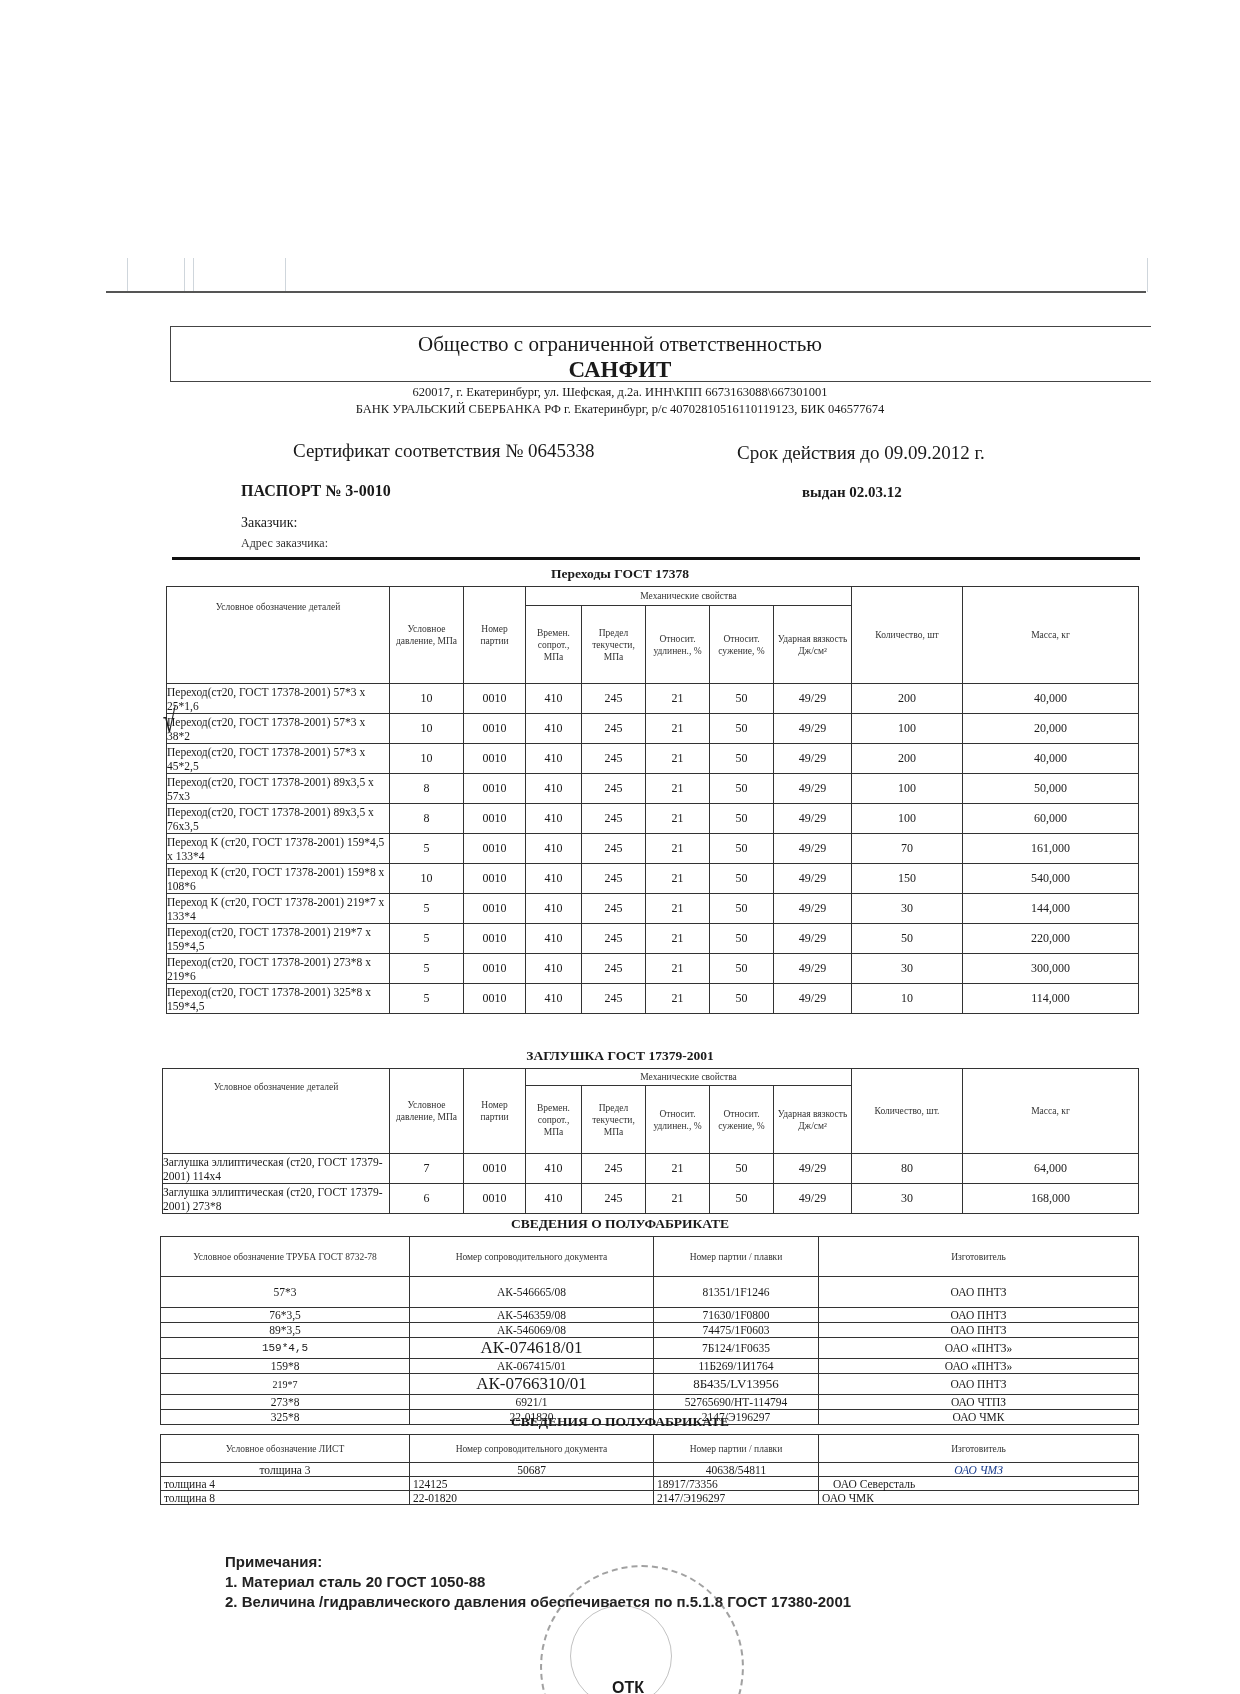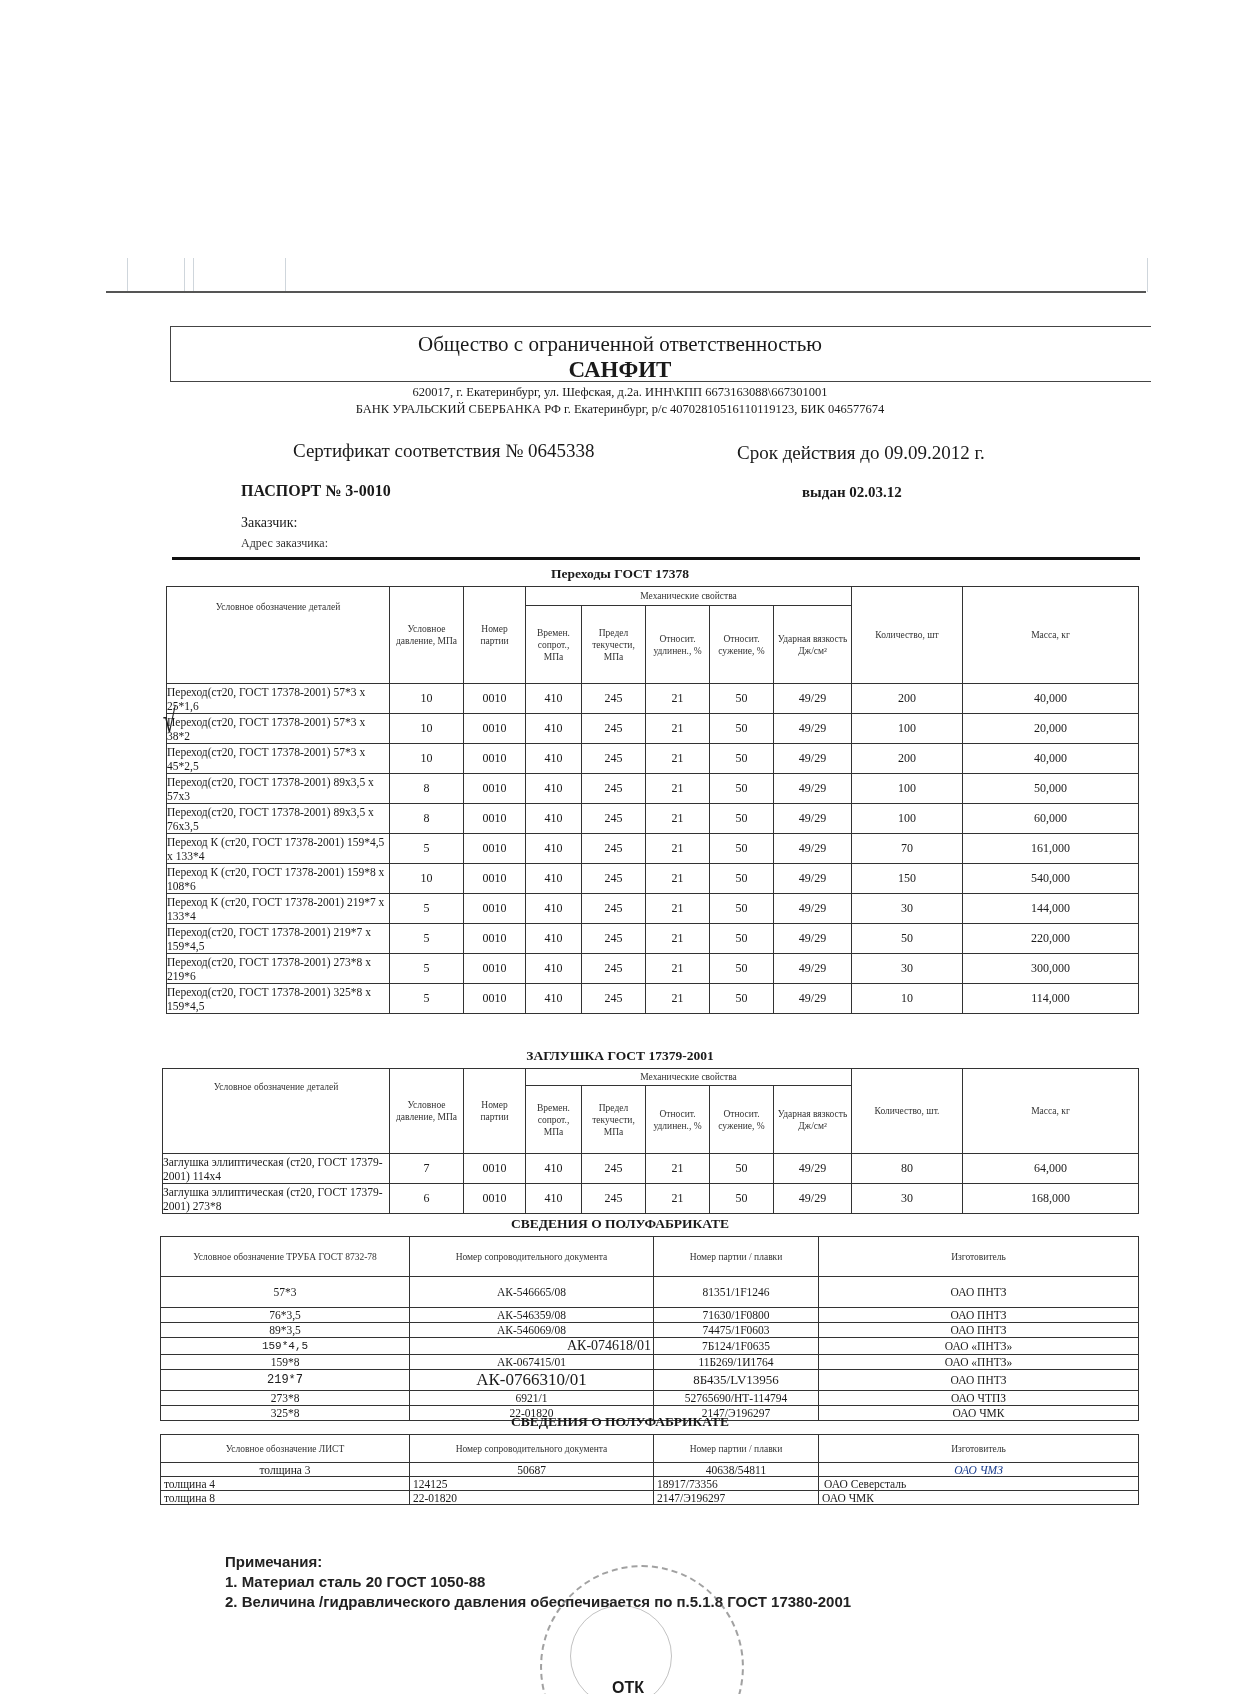--- a/index.html
+++ b/index.html
@@ -318,32 +318,32 @@
         <td style="font-size: 11.5px;">ОАО ПНТЗ</td>
       </tr>
       <tr style="height: 15px;">
         <td style="font-size: 11.5px;">89*3,5</td>
         <td style="font-size: 11.5px;">АК-546069/08</td>
         <td style="font-size: 11.5px;">74475/1F0603</td>
         <td style="font-size: 11.5px;">ОАО ПНТЗ</td>
       </tr>
       <tr style="height: 15px;">
         <td style="font-size: 11px; font-family: Liberation Mono, monospace;">159*4,5</td>
-        <td style="font-size: 14px; text-align: right;">АК-074618/01</td>
+        <td style="font-size: 17px;">АК-074618/01</td>
         <td style="font-size: 11.5px;">7Б124/1F0635</td>
         <td style="font-size: 11.5px;">ОАО «ПНТЗ»</td>
       </tr>
       <tr style="height: 15px;">
         <td style="font-size: 11.5px;">159*8</td>
         <td style="font-size: 11.5px;">АК-067415/01</td>
         <td style="font-size: 11.5px;">11Б269/1И1764</td>
         <td style="font-size: 11.5px;">ОАО «ПНТЗ»</td>
       </tr>
       <tr style="height: 15px;">
-        <td style="font-size: 12px; font-family: Liberation Mono, monospace;">219*7</td>
+        <td style="font-size: 10px;">219*7</td>
         <td style="font-size: 17px;">АК-0766310/01</td>
         <td style="font-size: 13px;">8Б435/LV13956</td>
         <td style="font-size: 11.5px;">ОАО ПНТЗ</td>
       </tr>
       <tr style="height: 15px;">
         <td style="font-size: 11.5px;">273*8</td>
         <td style="font-size: 11.5px;">6921/1</td>
         <td style="font-size: 11.5px;">52765690/НТ-114794</td>
         <td style="font-size: 11.5px;">ОАО ЧТПЗ</td>
       </tr>
@@ -376,21 +376,21 @@
       <tr style="height: 14px;">
         <td style="font-size: 11.5px;">толщина 3</td>
         <td style="font-size: 11.5px;">50687</td>
         <td style="font-size: 11.5px;">40638/54811</td>
         <td class="blue-stamp" style="font-size: 11.5px;">ОАО ЧМЗ</td>
       </tr>
       <tr style="height: 14px;">
         <td style="text-align: left; padding-left: 3px; font-size: 11.5px;">толщина 4</td>
         <td style="text-align: left; padding-left: 3px; font-size: 11.5px;">124125</td>
         <td style="text-align: left; padding-left: 3px; font-size: 11.5px;">18917/73356</td>
-        <td style="text-align: left; padding-left: 5px; font-size: 11.5px;">ОАО Северсталь</td>
+        <td style="text-align: left; padding-left: 14px; font-size: 11.5px;">ОАО Северсталь</td>
       </tr>
       <tr style="height: 14px;">
         <td style="text-align: left; padding-left: 3px; font-size: 11.5px;">толщина 8</td>
         <td style="text-align: left; padding-left: 3px; font-size: 11.5px;">22-01820</td>
         <td style="text-align: left; padding-left: 3px; font-size: 11.5px;">2147/Э196297</td>
         <td style="text-align: left; padding-left: 3px; font-size: 11.5px;">ОАО ЧМК</td>
       </tr>
     </tbody>
 </table>
 

